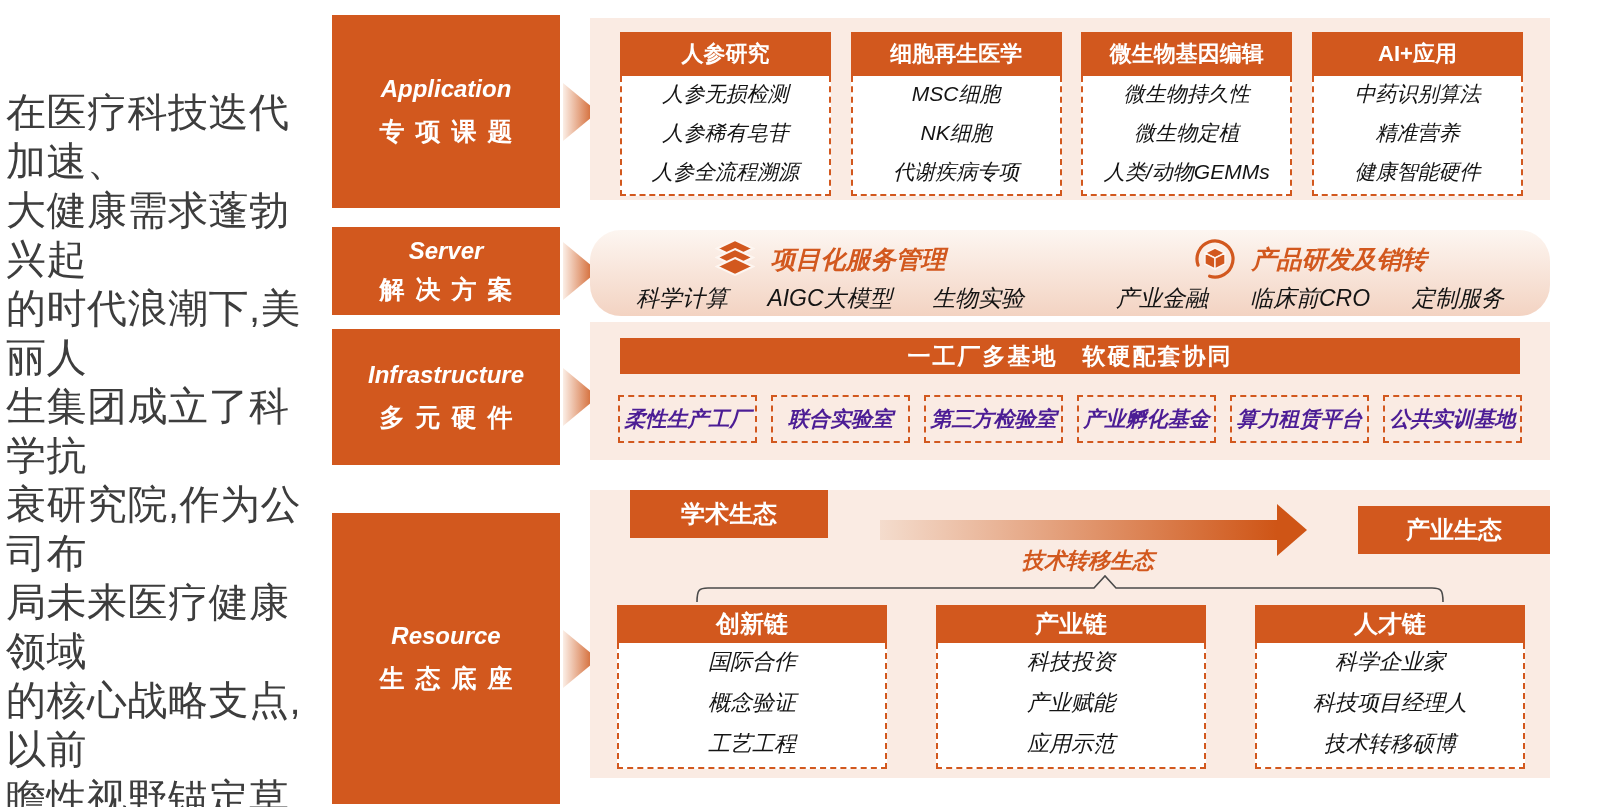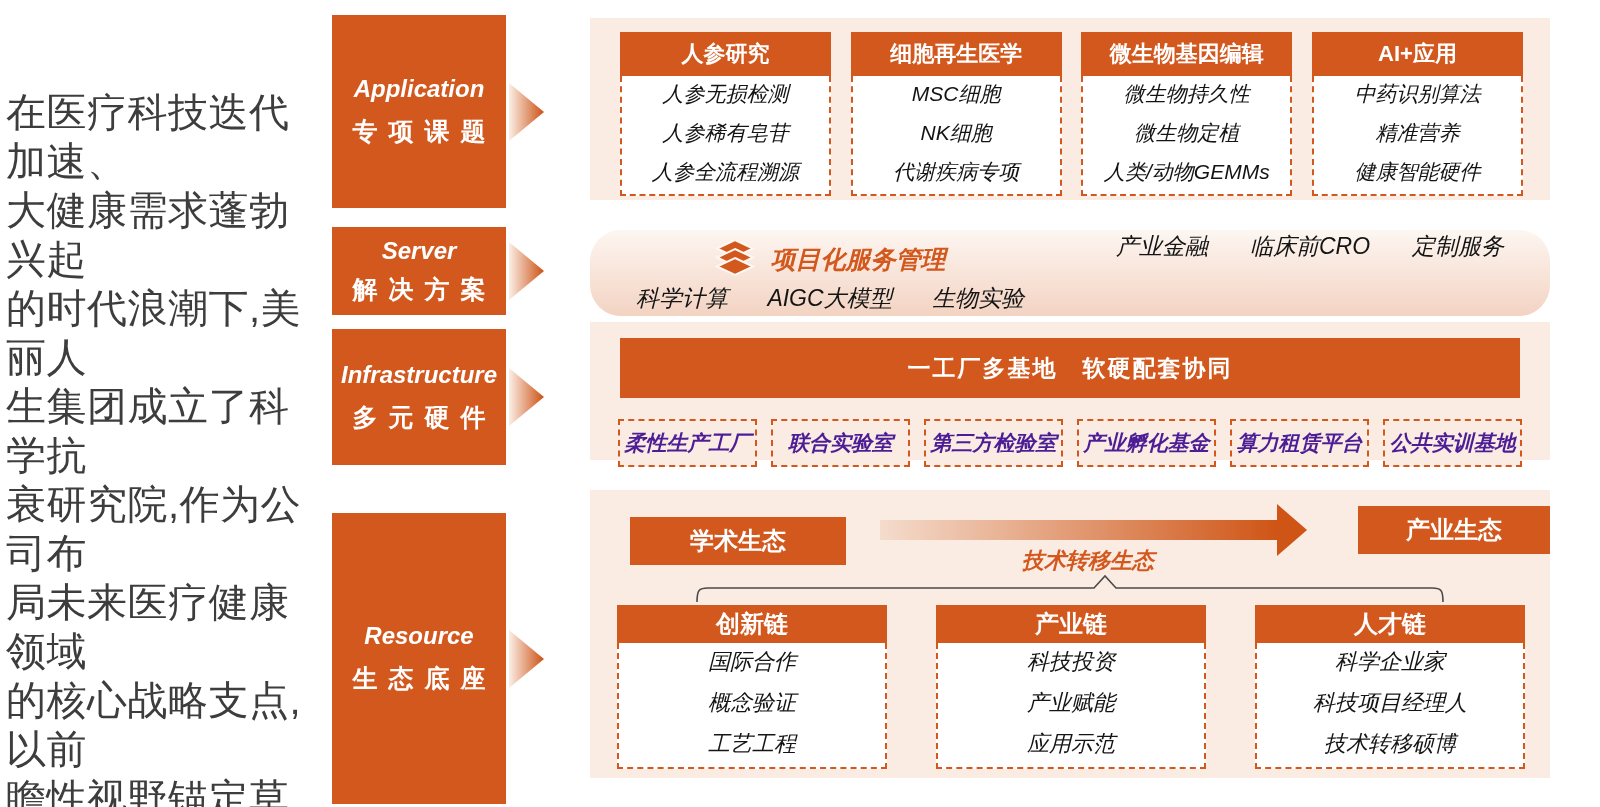--- a/index.html
+++ b/index.html
@@ -8,21 +8,21 @@
 
   
   .intro {
     position:absolute; left:6px; top:88px; width:322px;
     font-size:40px; line-height:49px; color:#3d3d3d;
     white-space:pre-line; letter-spacing:0.5px;
   }
 
   
   .mid-box {
-    position:absolute; left:332px; width:174px; background:#d2581e;
+    position:absolute; left:332px; width:228px; background:#d2581e;
     display:flex; flex-direction:column; align-items:center; justify-content:center;
     gap:12px; color:#ffffff;
   }
   .mb1 { top:15px;  height:193px; }
   .mb2 { top:227px; height:88px; gap:8px; }
   .mb3 { top:329px; height:136px; }
   .mb4 { top:492px; height:291px;margin-top:21px; }
   .mid-en { font-size:24px; font-weight:bold; font-style:italic; }
   .mid-zh { font-size:25px; font-weight:bold; letter-spacing:11px; text-indent:11px; }
   .mid-arrow { position:absolute; left:100%; top:50%; transform:translateY(-50%); margin-left:3px; }
@@ -51,37 +51,37 @@
 
   
   .srv-group { width:50%; display:flex; flex-direction:column; }
   .srv-title-row { margin-top:6px; height:46px; display:flex; align-items:center; justify-content:center; gap:16px; }
   .srv-title { font-size:25px; font-weight:bold; font-style:italic; color:#d2581e; }
   .srv-items { display:flex; justify-content:space-between; padding:0 46px; margin-top:1px; }
   .srv-item { font-size:23px; font-style:italic; color:#141414; white-space:nowrap; }
 
   
   .infra-banner {
-    margin:16px 30px 16px; height:60px; background:#d2581e;
+    margin:16px 30px 16px; height:36px; background:#d2581e;
     color:#ffffff; font-size:23px; font-weight:bold; letter-spacing:2px;
     display:flex; align-items:center; justify-content:center;
   }
   .infra-items { margin:21px 28px 0; display:flex; gap:14px; }
   .infra-item {
     flex:1; height:48px; border:2px dashed #d2581e; background:#faebe3;
     display:flex; align-items:center; justify-content:center;
     font-size:21px; font-weight:bold; font-style:italic; color:#4c1d95; white-space:nowrap;
   }
 
   
   .eco-box {
     position:absolute; height:48px; background:#d2581e; color:#ffffff;
     font-size:24px; font-weight:bold; display:flex; align-items:center; justify-content:center;
   }
-  .eco-left  { top:27px; left:40px;  width:216px; }
+  .eco-left  { top:0; left:40px;  width:198px; }
   .eco-right { top:16px; right:0px;  width:192px; }
   .eco-bar {
     position:absolute; top:30px; left:290px; width:397px; height:20px;
     background:linear-gradient(to right, #f4dccd, #cf5516);
   }
   .eco-head {
     position:absolute; top:14px; left:687px; width:0; height:0;
     border-top:26px solid transparent; border-bottom:26px solid transparent;
     border-left:30px solid #cf5516;
   }
@@ -210,20 +210,29 @@
         </svg>
         <span class="srv-title">项目化服务管理</span>
       </div>
       <div class="srv-items">
         <span class="srv-item">科学计算</span>
         <span class="srv-item">AIGC大模型</span>
         <span class="srv-item">生物实验</span>
       </div>
     </div>
     <div class="srv-group">
+      <div class="srv-title-row">
+        <svg width="42" height="42" viewBox="0 0 42 42">
+          <circle cx="21" cy="21" r="18" fill="none" stroke="#d2581e" stroke-width="3.2" stroke-dasharray="96 17" stroke-linecap="round" transform="rotate(160 21 21)"></circle>
+          <polygon points="21,10 31,15 21,20 11,15" fill="#d2581e" stroke="#fdf6f1" stroke-width="1.4"></polygon>
+          <polygon points="11,15 21,20 21,31 11,26" fill="#d2581e" stroke="#fdf6f1" stroke-width="1.4"></polygon>
+          <polygon points="31,15 21,20 21,31 31,26" fill="#d2581e" stroke="#fdf6f1" stroke-width="1.4"></polygon>
+        </svg>
+        <span class="srv-title">产品研发及销转</span>
+      </div>
       <div class="srv-items">
         <span class="srv-item">产业金融</span>
         <span class="srv-item">临床前CRO</span>
         <span class="srv-item">定制服务</span>
       </div>
     </div>
   </div>
 
   <div class="panel row3">
     <div class="infra-banner">一工厂多基地　软硬配套协同</div>

